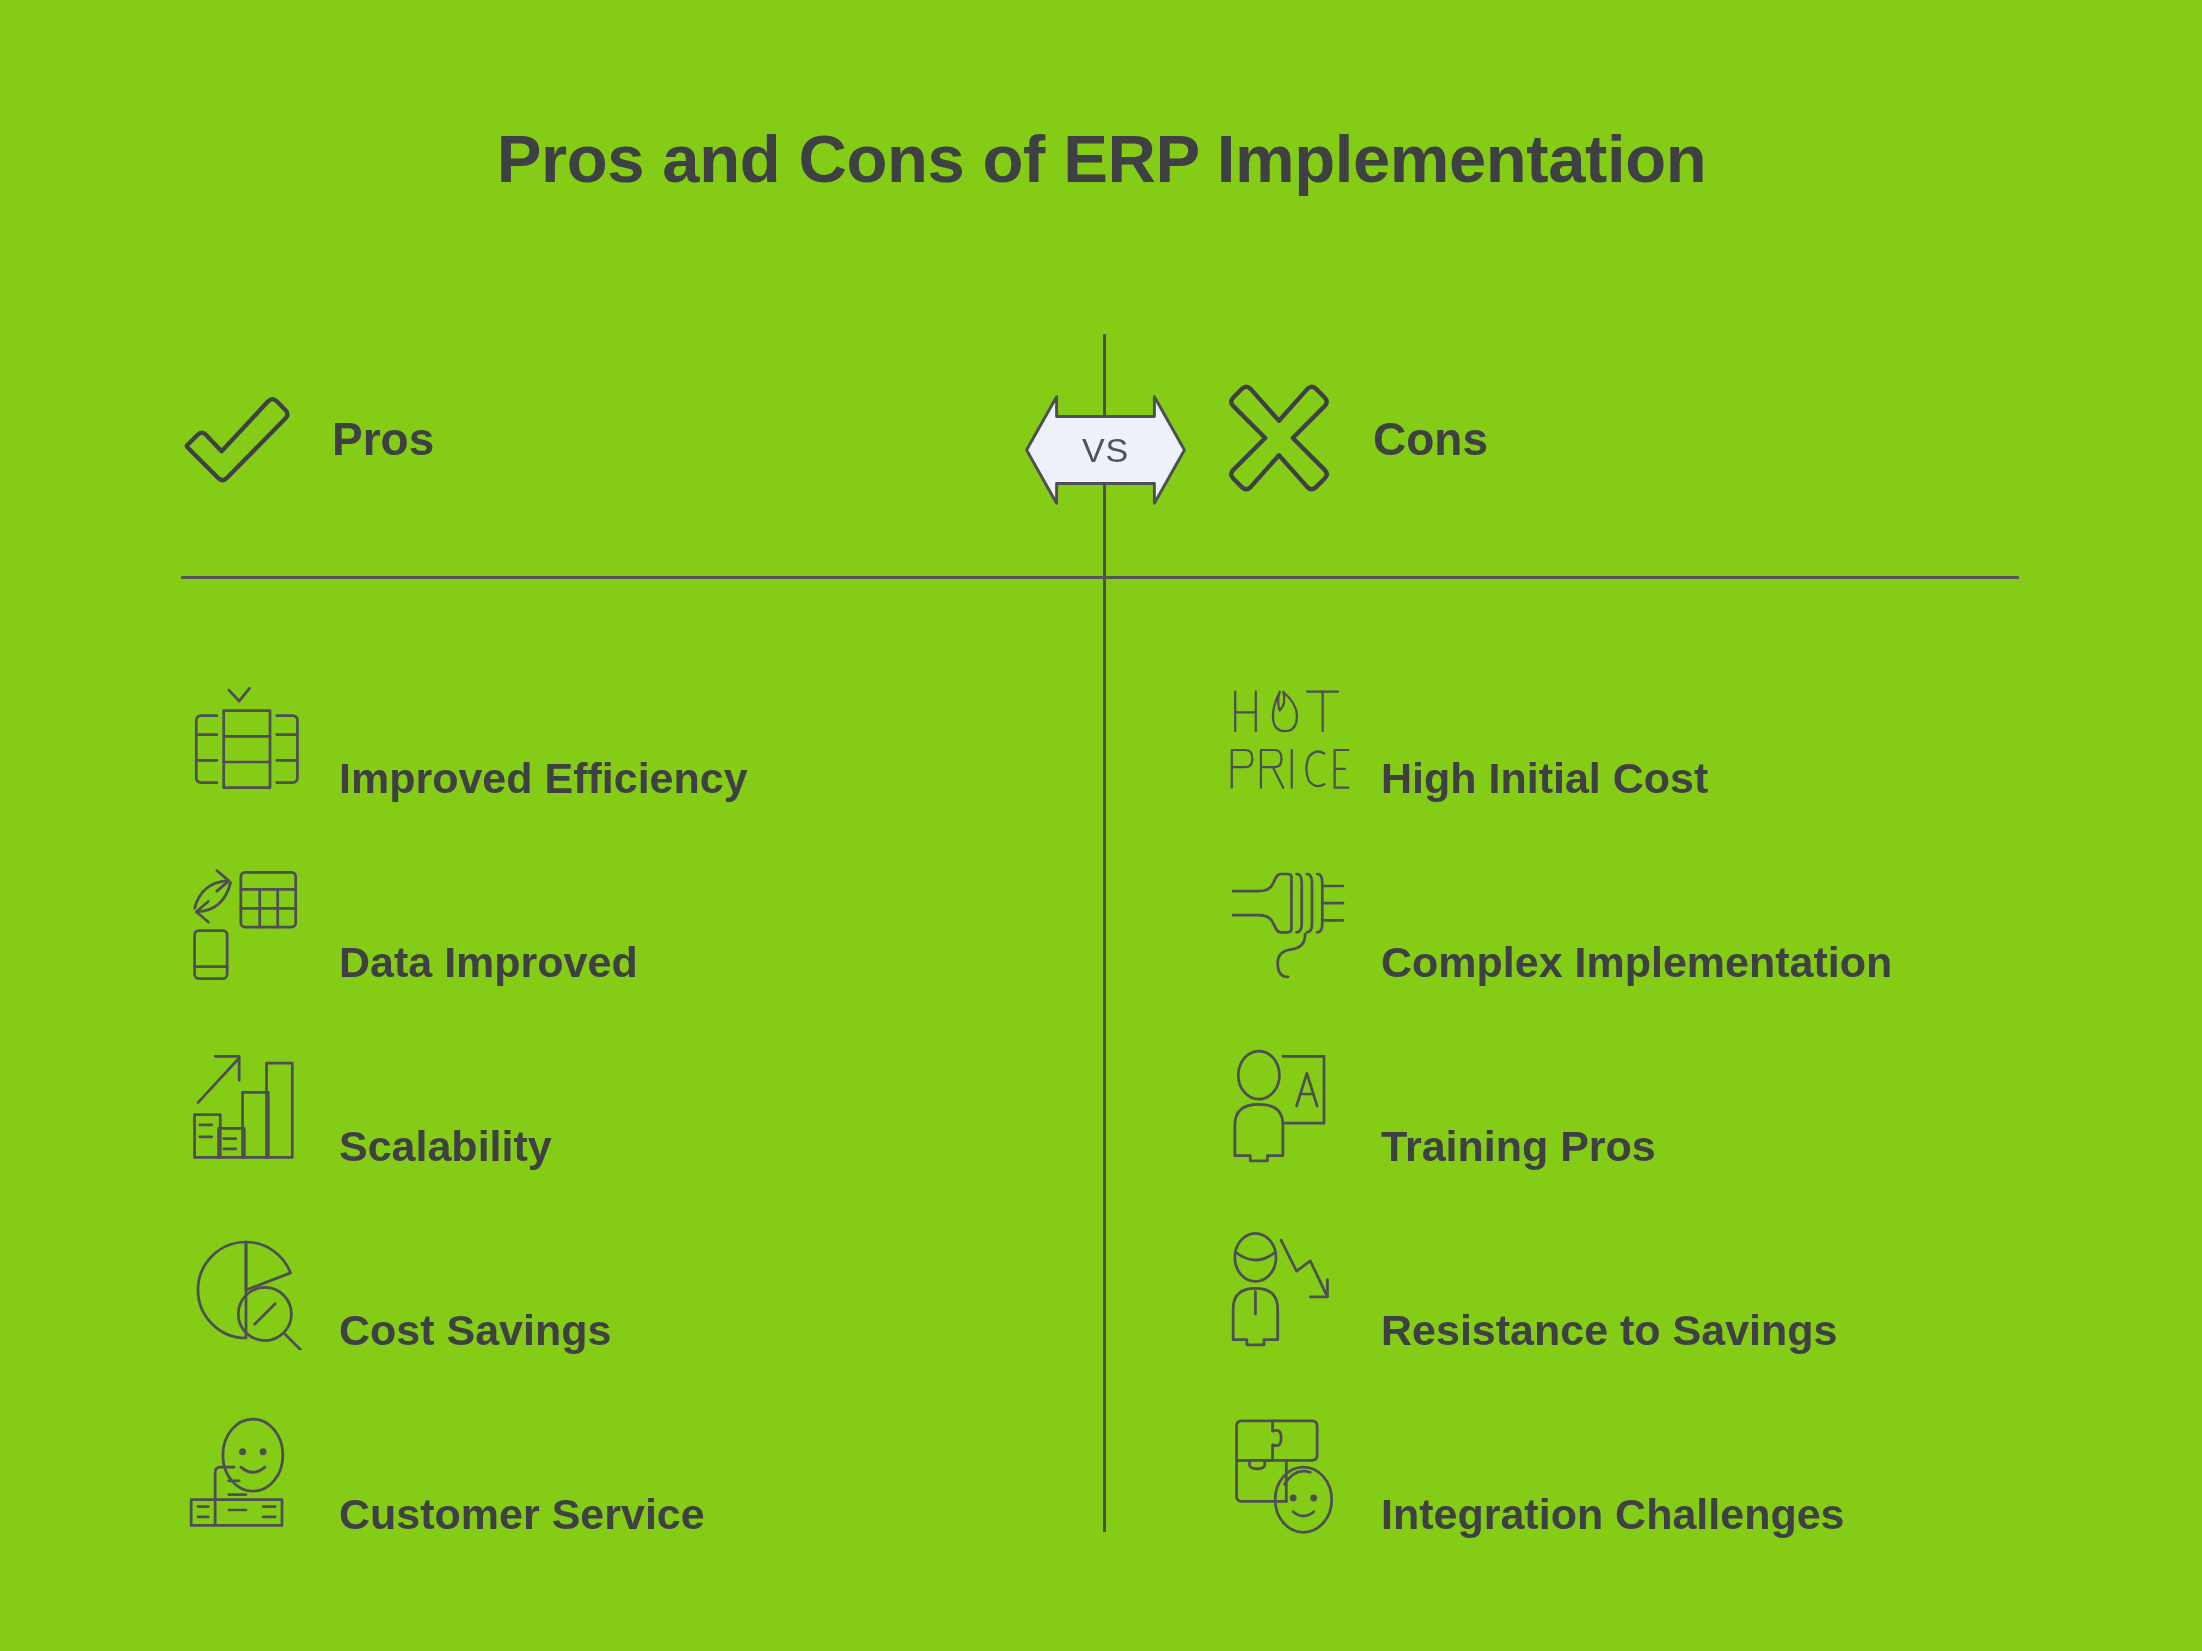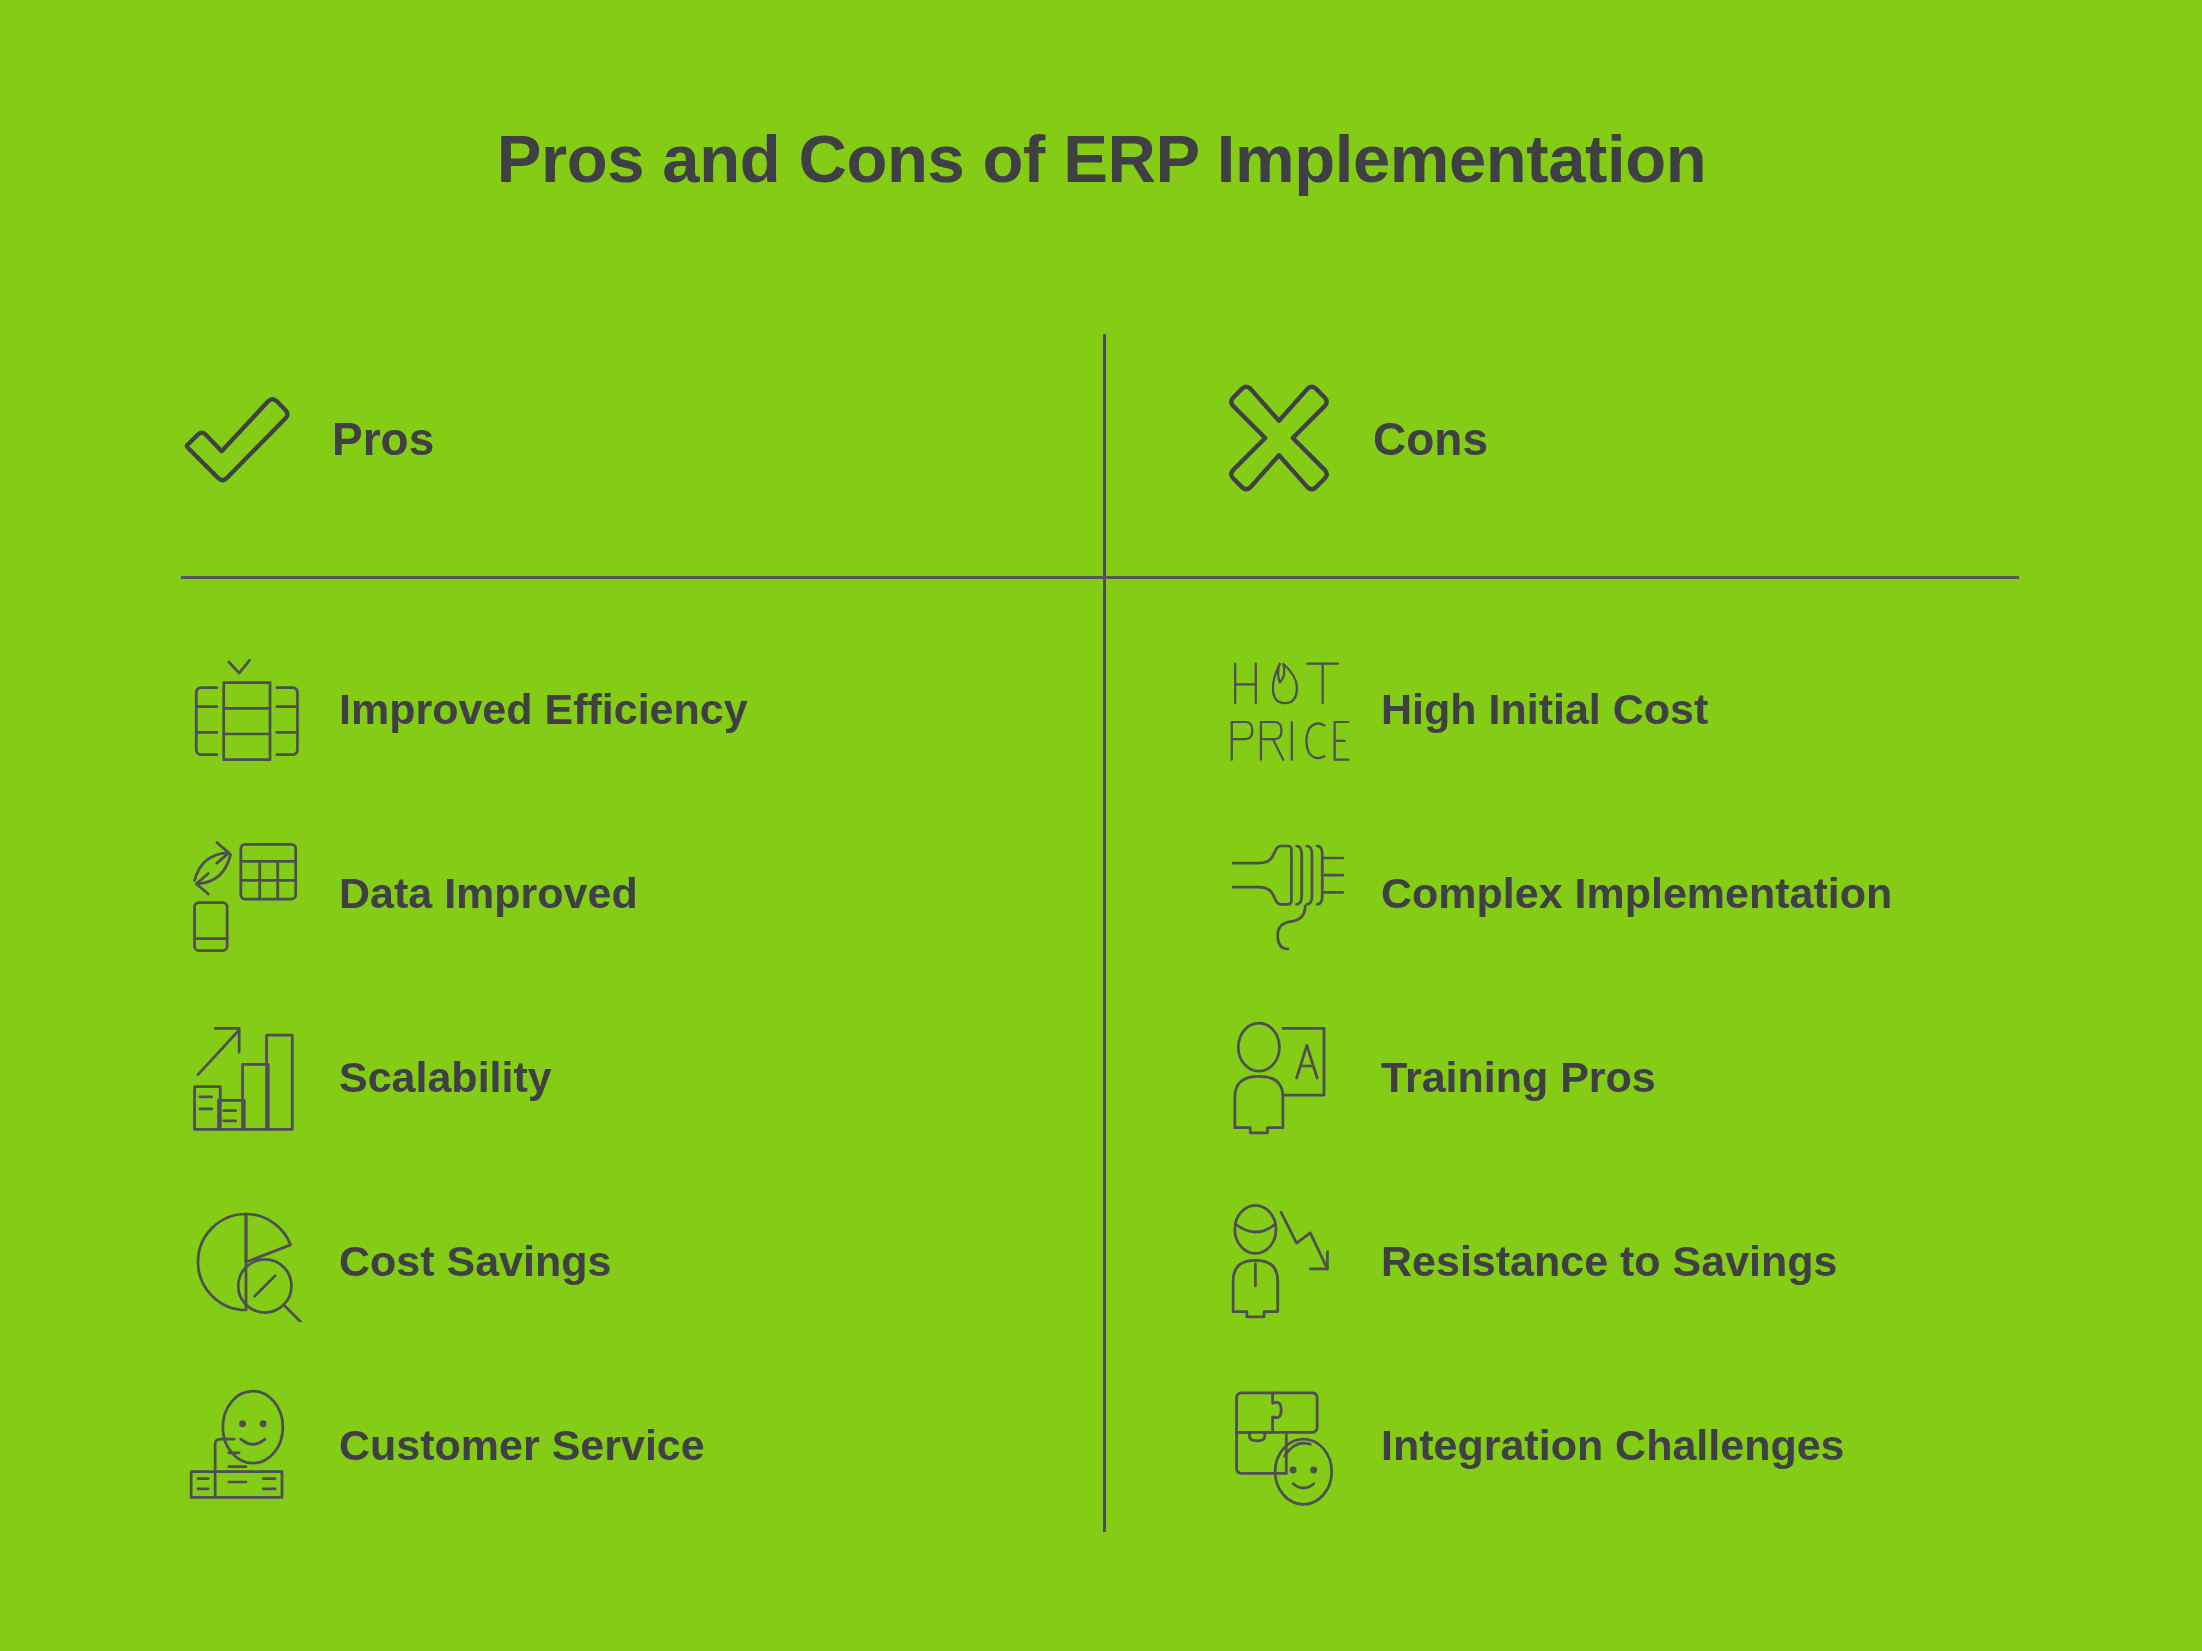--- a/index.html
+++ b/index.html
@@ -102,21 +102,21 @@
   .col {
     position: absolute;
     top: 618px;
     width: 912px;
   }
   .col.pros { left: 181px; }
   .col.cons { left: 1223px; }
 
   .row {
     display: flex;
-    align-items: center;
+    align-items: flex-end;
     height: 184px;
     gap: 29px;
   }
   .row-icon {
     flex: 0 0 129px;
     width: 129px;
     height: 129px;
     display: flex;
     align-items: center;
     justify-content: center;
@@ -162,20 +162,26 @@
     <div class="header-side cons">
       <span class="header-icon">
         <svg width="112" height="112" viewBox="0 0 130 130">
           <path class="hdr-ico" d="M22 8 L12 18 Q7 23 12 28 L49 65 L12 102 Q7 107 12 112 L22 122 Q27 127 32 122 L65 85 L98 122 Q103 127 108 122 L118 112 Q123 107 118 102 L81 65 L118 28 Q123 23 118 18 L108 8 Q103 3 98 8 L65 45 L32 8 Q27 3 22 8 Z"></path>
         </svg>
       </span>
       <span class="header-label">Cons</span>
     </div>
   </div>
 
+  <div class="vs-badge">
+    <svg width="163" height="112" viewBox="0 0 190 130">
+      <path d="M38 3 L38 26 L152 26 L152 3 L187 65 L152 127 L152 104 L38 104 L38 127 L3 65 Z" fill="#edf1fa" stroke="#4e4f52" stroke-width="3.4" stroke-linejoin="round"></path>
+    </svg>
+    <span class="vs-text">VS</span>
+  </div>
 
   <div class="h-divider"></div>
 
   <div class="col pros">
 
     <div class="row">
       <span class="row-icon">
         <svg width="120" height="120" viewBox="0 0 140 140">
           <polyline class="ico" points="50,14 62,27 74,12"></polyline>
           <rect class="ico" x="44" y="38" width="54" height="90"></rect>

